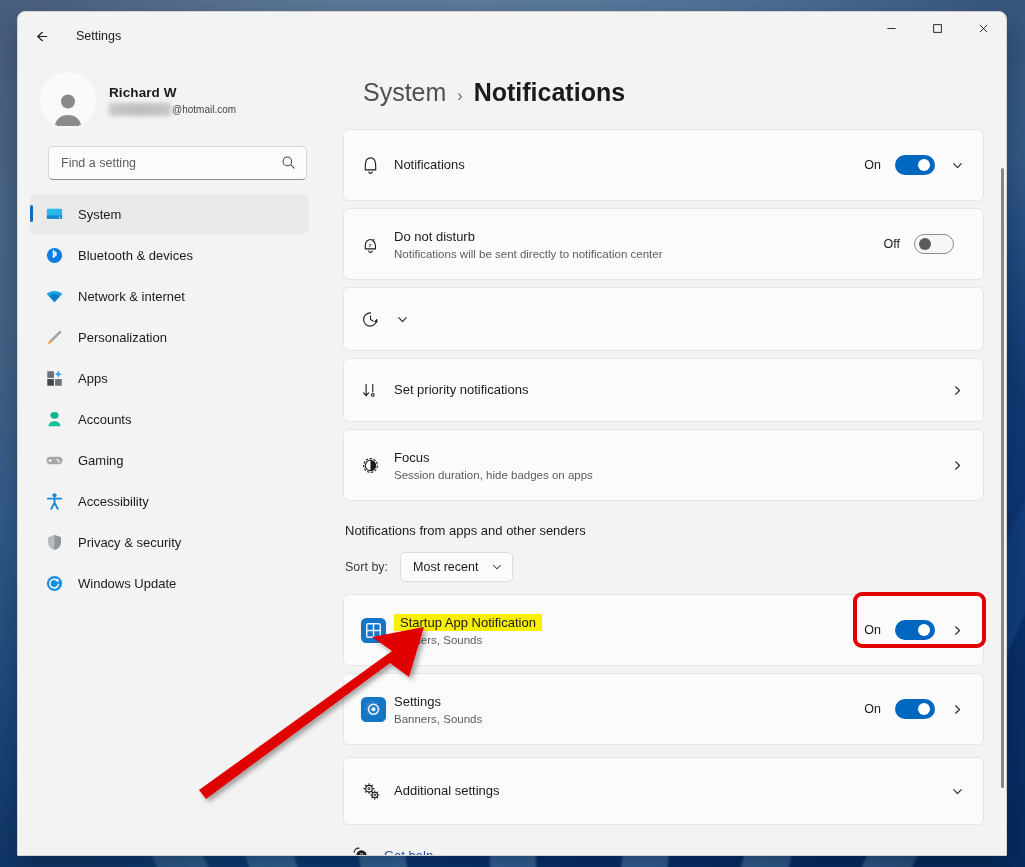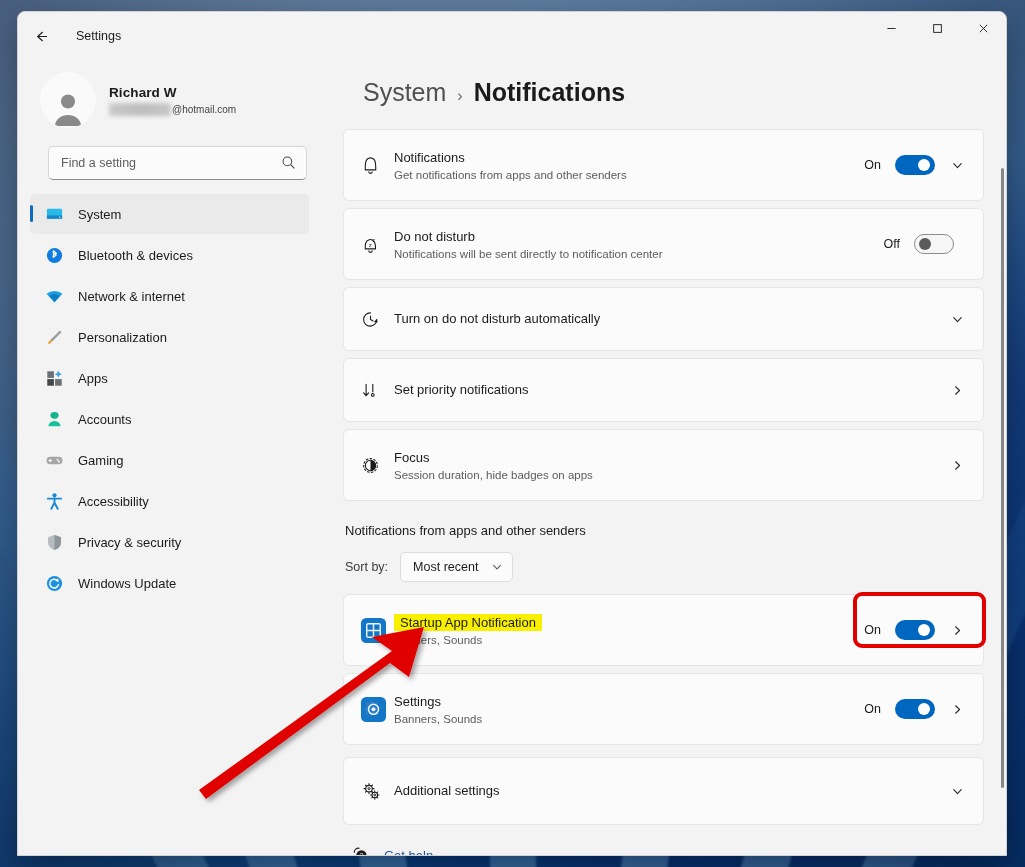--- a/index.html
+++ b/index.html
@@ -341,21 +341,20 @@
 
       <div class="card tall">
         <span class="card-ico">
           <svg width="21" height="21" viewBox="0 0 22 22">
             <path d="M5.5 15.6 Q5.5 9.4 6 8 A5 5 0 0 1 16 8 Q16.5 9.4 16.5 15.6 Z" fill="none" stroke="#1b1b1b" stroke-width="1.15" stroke-linejoin="round"></path>
             <path d="M9.1 17.4 a1.9 1.9 0 0 0 3.8 0" fill="none" stroke="#1b1b1b" stroke-width="1.15"></path>
           </svg>
         </span>
         <div class="card-txt">
           <div class="card-title">Notifications</div>
-          <div class="card-sub">Get notifications from apps and other senders</div>
         </div>
         <div class="card-right">
           <span class="state-label">On</span>
           <span class="toggle on">
               <span class="knob"></span>
             </span>
           <span class="chev">
             <svg width="13" height="13" viewBox="0 0 14 14">
                 <path d="M3 5 L7 9.2 L11 5" fill="none" stroke="#2b2b2b" stroke-width="1.25" stroke-linecap="round" stroke-linejoin="round"></path>
               </svg>
@@ -385,23 +384,20 @@
       </div>
 
       <div class="card">
         <span class="card-ico">
           <svg width="21" height="21" viewBox="0 0 22 22">
             <path d="M17.6 11 A6.9 6.9 0 1 1 11 4.1" fill="none" stroke="#1b1b1b" stroke-width="1.15" stroke-linecap="round"></path>
             <path d="M11 7.4 L11 11 L13.6 12.6" fill="none" stroke="#1b1b1b" stroke-width="1.15" stroke-linecap="round"></path>
             <path d="M14.6 13.4 L17.8 10.4 L18.4 14.4 Z" fill="#1b1b1b"></path>
           </svg>
         </span>
-        <div class="card-txt">
-          <div class="card-title">Turn on do not disturb automatically</div>
-        </div>
         <div class="card-right">
           <span class="chev">
             <svg width="13" height="13" viewBox="0 0 14 14">
                 <path d="M3 5 L7 9.2 L11 5" fill="none" stroke="#2b2b2b" stroke-width="1.25" stroke-linecap="round" stroke-linejoin="round"></path>
               </svg>
           </span>
         </div>
       </div>
 
       <div class="card">

